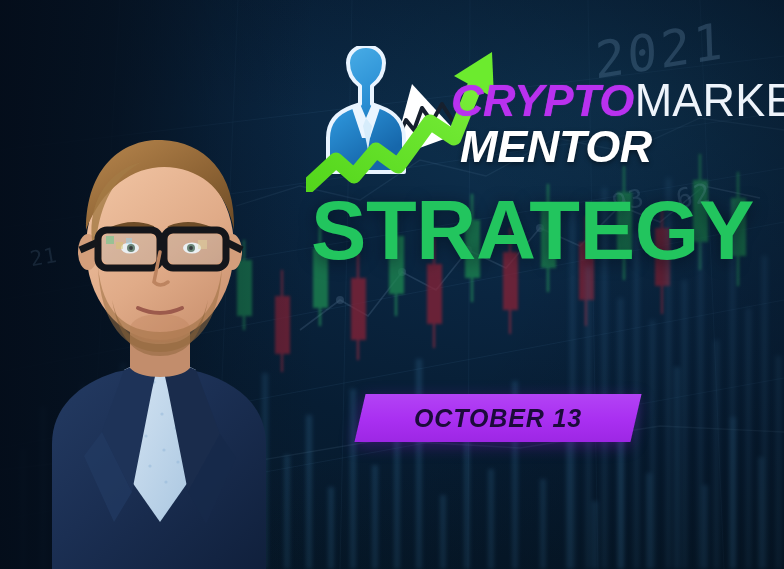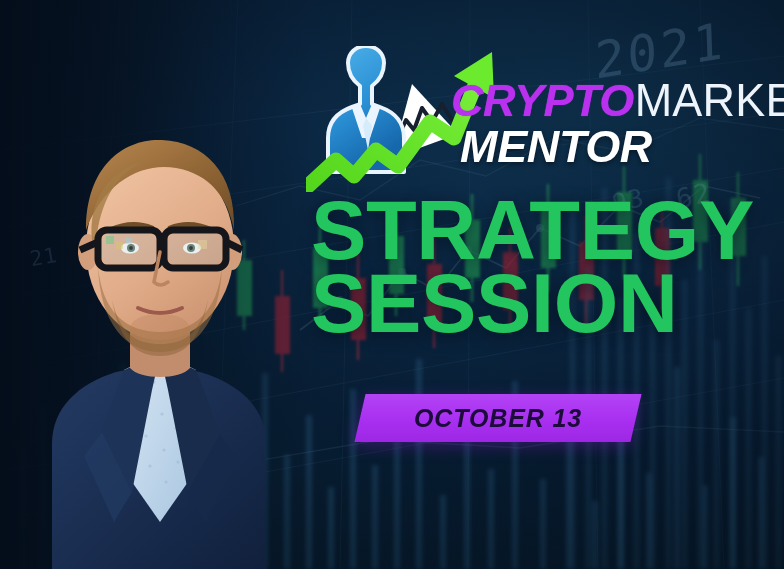--- a/index.html
+++ b/index.html
@@ -426,20 +426,19 @@
       <div class="wordmark-top">
         <span class="w-crypto">CRYPTO</span>
         <span class="w-market">MARKET</span>
       </div>
       <div class="w-mentor">MENTOR</div>
     </div>
   </div>
 
   <div class="headline">
     <span class="hl1">STRATEGY</span>
-    <span class="hl2">SESSION</span>
   </div>
 
   <div class="date-banner">
     <div class="dlabel">OCTOBER 13</div>
   </div>
 
 </div>
 
 </body></html>

